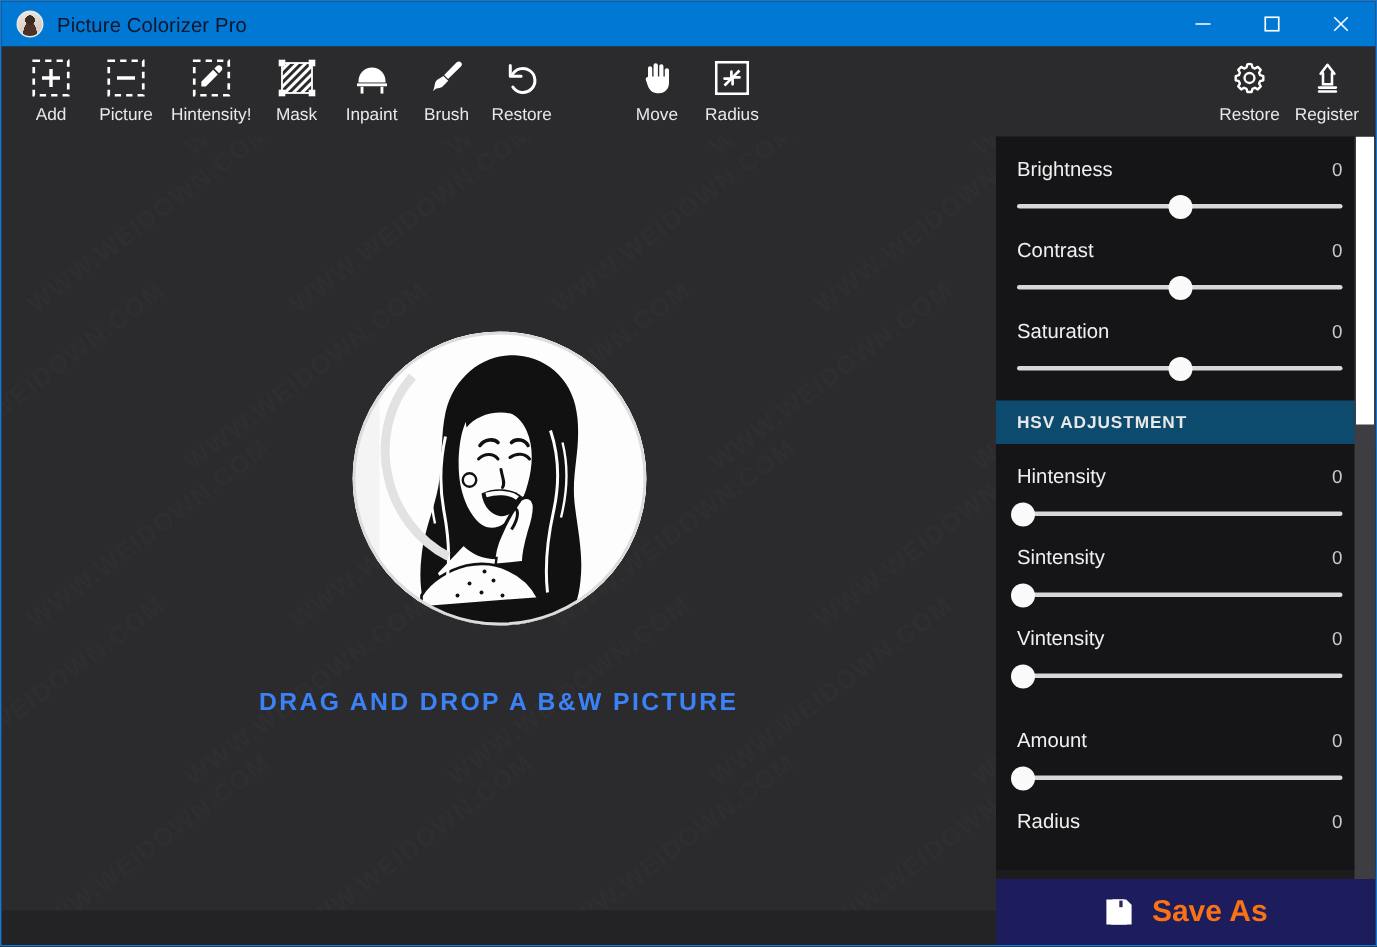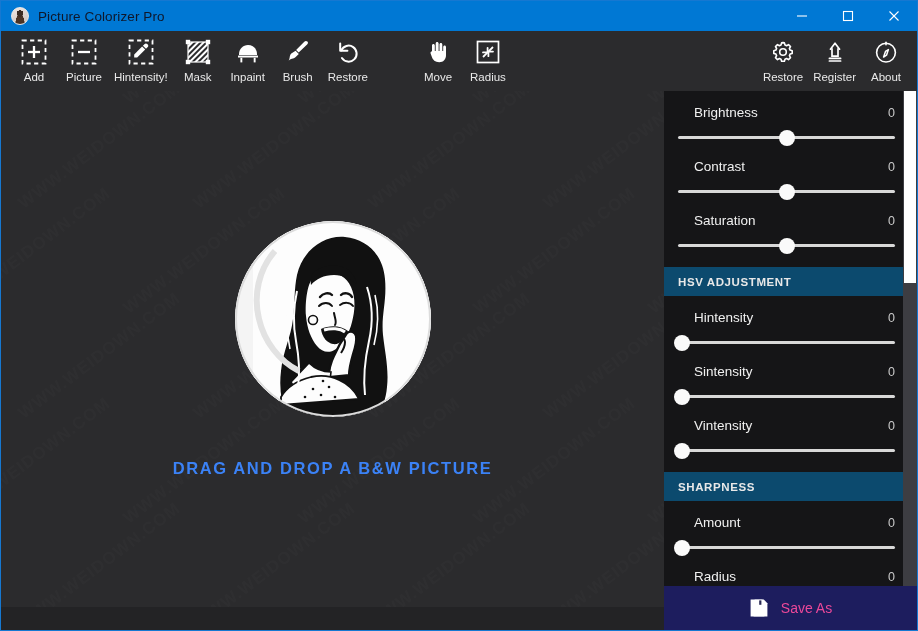--- a/index.html
+++ b/index.html
@@ -183,21 +183,20 @@
     font-weight: bold;
     letter-spacing: .6px;
     padding: 9px 0 8px 14px;
   }
   .slider-row { padding: 10px 14px 4px 14px; }
   .slider-top {
     display: flex;
     justify-content: space-between;
     align-items: baseline;
     margin-bottom: 11px;
-    margin-left: 16px;
   }
   .slider-name { color: #f0f0f0; font-size: 13.5px; }
   .slider-val  { color: #c9c9c9; font-size: 12.5px; padding-right: 8px; }
   .track-wrap {
     position: relative;
     height: 14px;
     margin-right: 8px;
   }
   .track {
     position: absolute;
@@ -236,21 +235,21 @@
     left: 0; bottom: 0;
     width: 253px;
     height: 44px;
     background: #1d1d5e;
     display: flex;
     align-items: center;
     justify-content: center;
     gap: 12px;
     cursor: default;
   }
-  .save-lbl { color: #ec4899; font-size: 14px; }
+  .save-lbl { color: #f97316; font-size: 20px; font-weight: bold; }
   .floppy { width: 20px; height: 20px; }
 </style>
 </head>
 <body>
 
 <div id="app">
 
   <div class="titlebar">
     <div class="title-left">
       <div class="app-icon"></div>
@@ -399,30 +398,20 @@
       <div class="tool">
         <div class="tool-ico">
           <svg width="28" height="28" viewBox="0 0 28 28">
             <path d="M9.4 11.2L14 5.2l4.6 6" fill="none" stroke="#fff" stroke-width="1.7" stroke-linecap="round" stroke-linejoin="round"></path>
             <path d="M11 10.8v7.4h6v-7.4" fill="none" stroke="#fff" stroke-width="1.7" stroke-linecap="round"></path>
             <line x1="8.4" y1="20.4" x2="19.6" y2="20.4" stroke="#fff" stroke-width="1.7" stroke-linecap="round"></line>
             <line x1="8.4" y1="23" x2="19.6" y2="23" stroke="#fff" stroke-width="1.7" stroke-linecap="round"></line>
           </svg>
         </div>
         <div class="tool-lbl">Register</div>
-      </div>
-      <div class="tool">
-        <div class="tool-ico">
-          <svg width="28" height="28" viewBox="0 0 28 28">
-            <circle cx="14" cy="14.6" r="9.4" fill="none" stroke="#fff" stroke-width="1.6"></circle>
-            <path d="M14 4.2v2.6" stroke="#fff" stroke-width="1.6" stroke-linecap="round"></path>
-            <path d="M16.4 11.6l-1.9 5.6-2.9 1.8 1.9-5.6z" fill="none" stroke="#fff" stroke-width="1.5" stroke-linejoin="round"></path>
-          </svg>
-        </div>
-        <div class="tool-lbl">About</div>
       </div>
     </div>
   </div>
 
   <div class="canvas">
     <div class="wm-layer" id="wm-layer">
         <div class="wm" style="left: -30px; top: -20px;">WWW.WEIDOWN.COM</div>
         <div class="wm" style="left: 145px; top: -20px;">WWW.WEIDOWN.COM</div>
         <div class="wm" style="left: 320px; top: -20px;">WWW.WEIDOWN.COM</div>
         <div class="wm" style="left: 495px; top: -20px;">WWW.WEIDOWN.COM</div>
@@ -578,21 +567,20 @@
             <div class="slider-top">
               <span class="slider-name">Vintensity</span>
               <span class="slider-val">0</span>
             </div>
             <div class="track-wrap">
               <div class="track"></div>
               <div class="thumb" style="left: 2%;"></div>
             </div>
           </div>
         </div>
-        <div class="group-hdr">SHARPNESS</div>
         <div class="group">
           <div class="slider-row">
             <div class="slider-top">
               <span class="slider-name">Amount</span>
               <span class="slider-val">0</span>
             </div>
             <div class="track-wrap">
               <div class="track"></div>
               <div class="thumb" style="left: 2%;"></div>
             </div>

